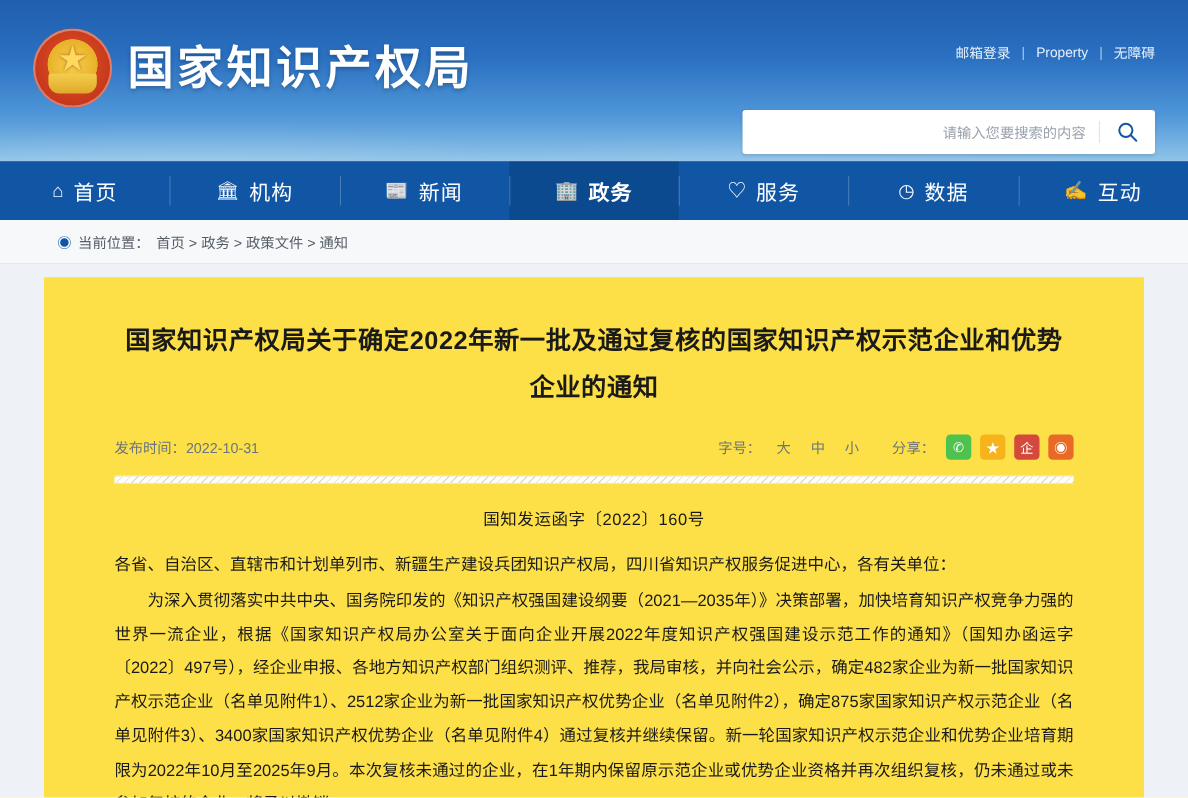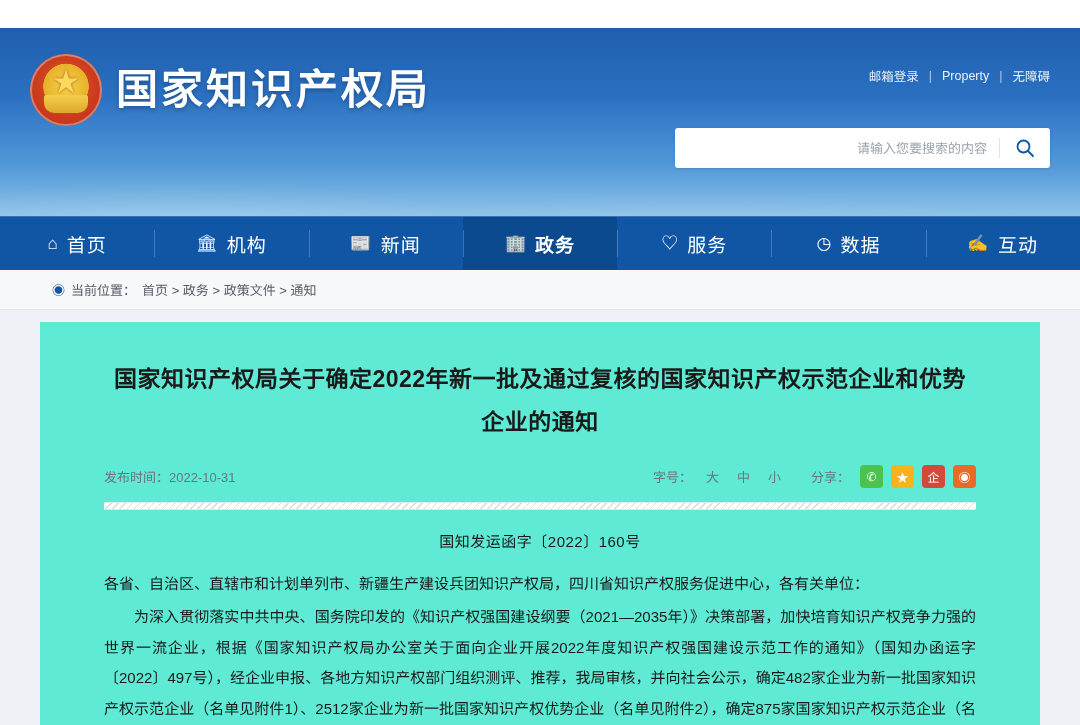--- a/index.html
+++ b/index.html
@@ -7,24 +7,23 @@
     margin: 0; padding: 0;
     width: 1080px; height: 725px;
     font-family: "Liberation Sans", sans-serif;
     background: #ffffff;
     overflow: hidden;
   }
 
   
   .header {
     position: relative;
-    height: 188px;
+    height: 146px;
     background: linear-gradient(180deg, #1f5fae 0%, #2a6fc0 35%, #4f97d8 72%, #8fc3e8 100%);
     overflow: hidden;
-    margin-top: 28px;
   }
   .header-wave {
     position: absolute;
     left: 0; right: 0; bottom: 0; height: 90px;
     background:
       radial-gradient(ellipse 520px 90px at 180px 120px, rgba(255,255,255,0.20), rgba(255,255,255,0) 70%),
       radial-gradient(ellipse 680px 120px at 700px 150px, rgba(255,255,255,0.18), rgba(255,255,255,0) 70%);
     pointer-events: none;
   }
   .header-inner {
@@ -158,21 +157,21 @@
   }
   .pin-icon { color: #1156a4; font-size: 13px; }
 
   
   .page-bg {
     background: #eef1f5;
     height: 485px;
     padding: 12px 40px 0 40px;
   }
   .paper {
-    background: #5eead4;
+    background: #fde047;
     height: 100%;
     padding: 36px 64px 0 64px;
     position: relative;
   }
   .doc-title {
     text-align: center;
     font-size: 23px;
     font-weight: bold;
     color: #1a1a1a;
     line-height: 1.85;

